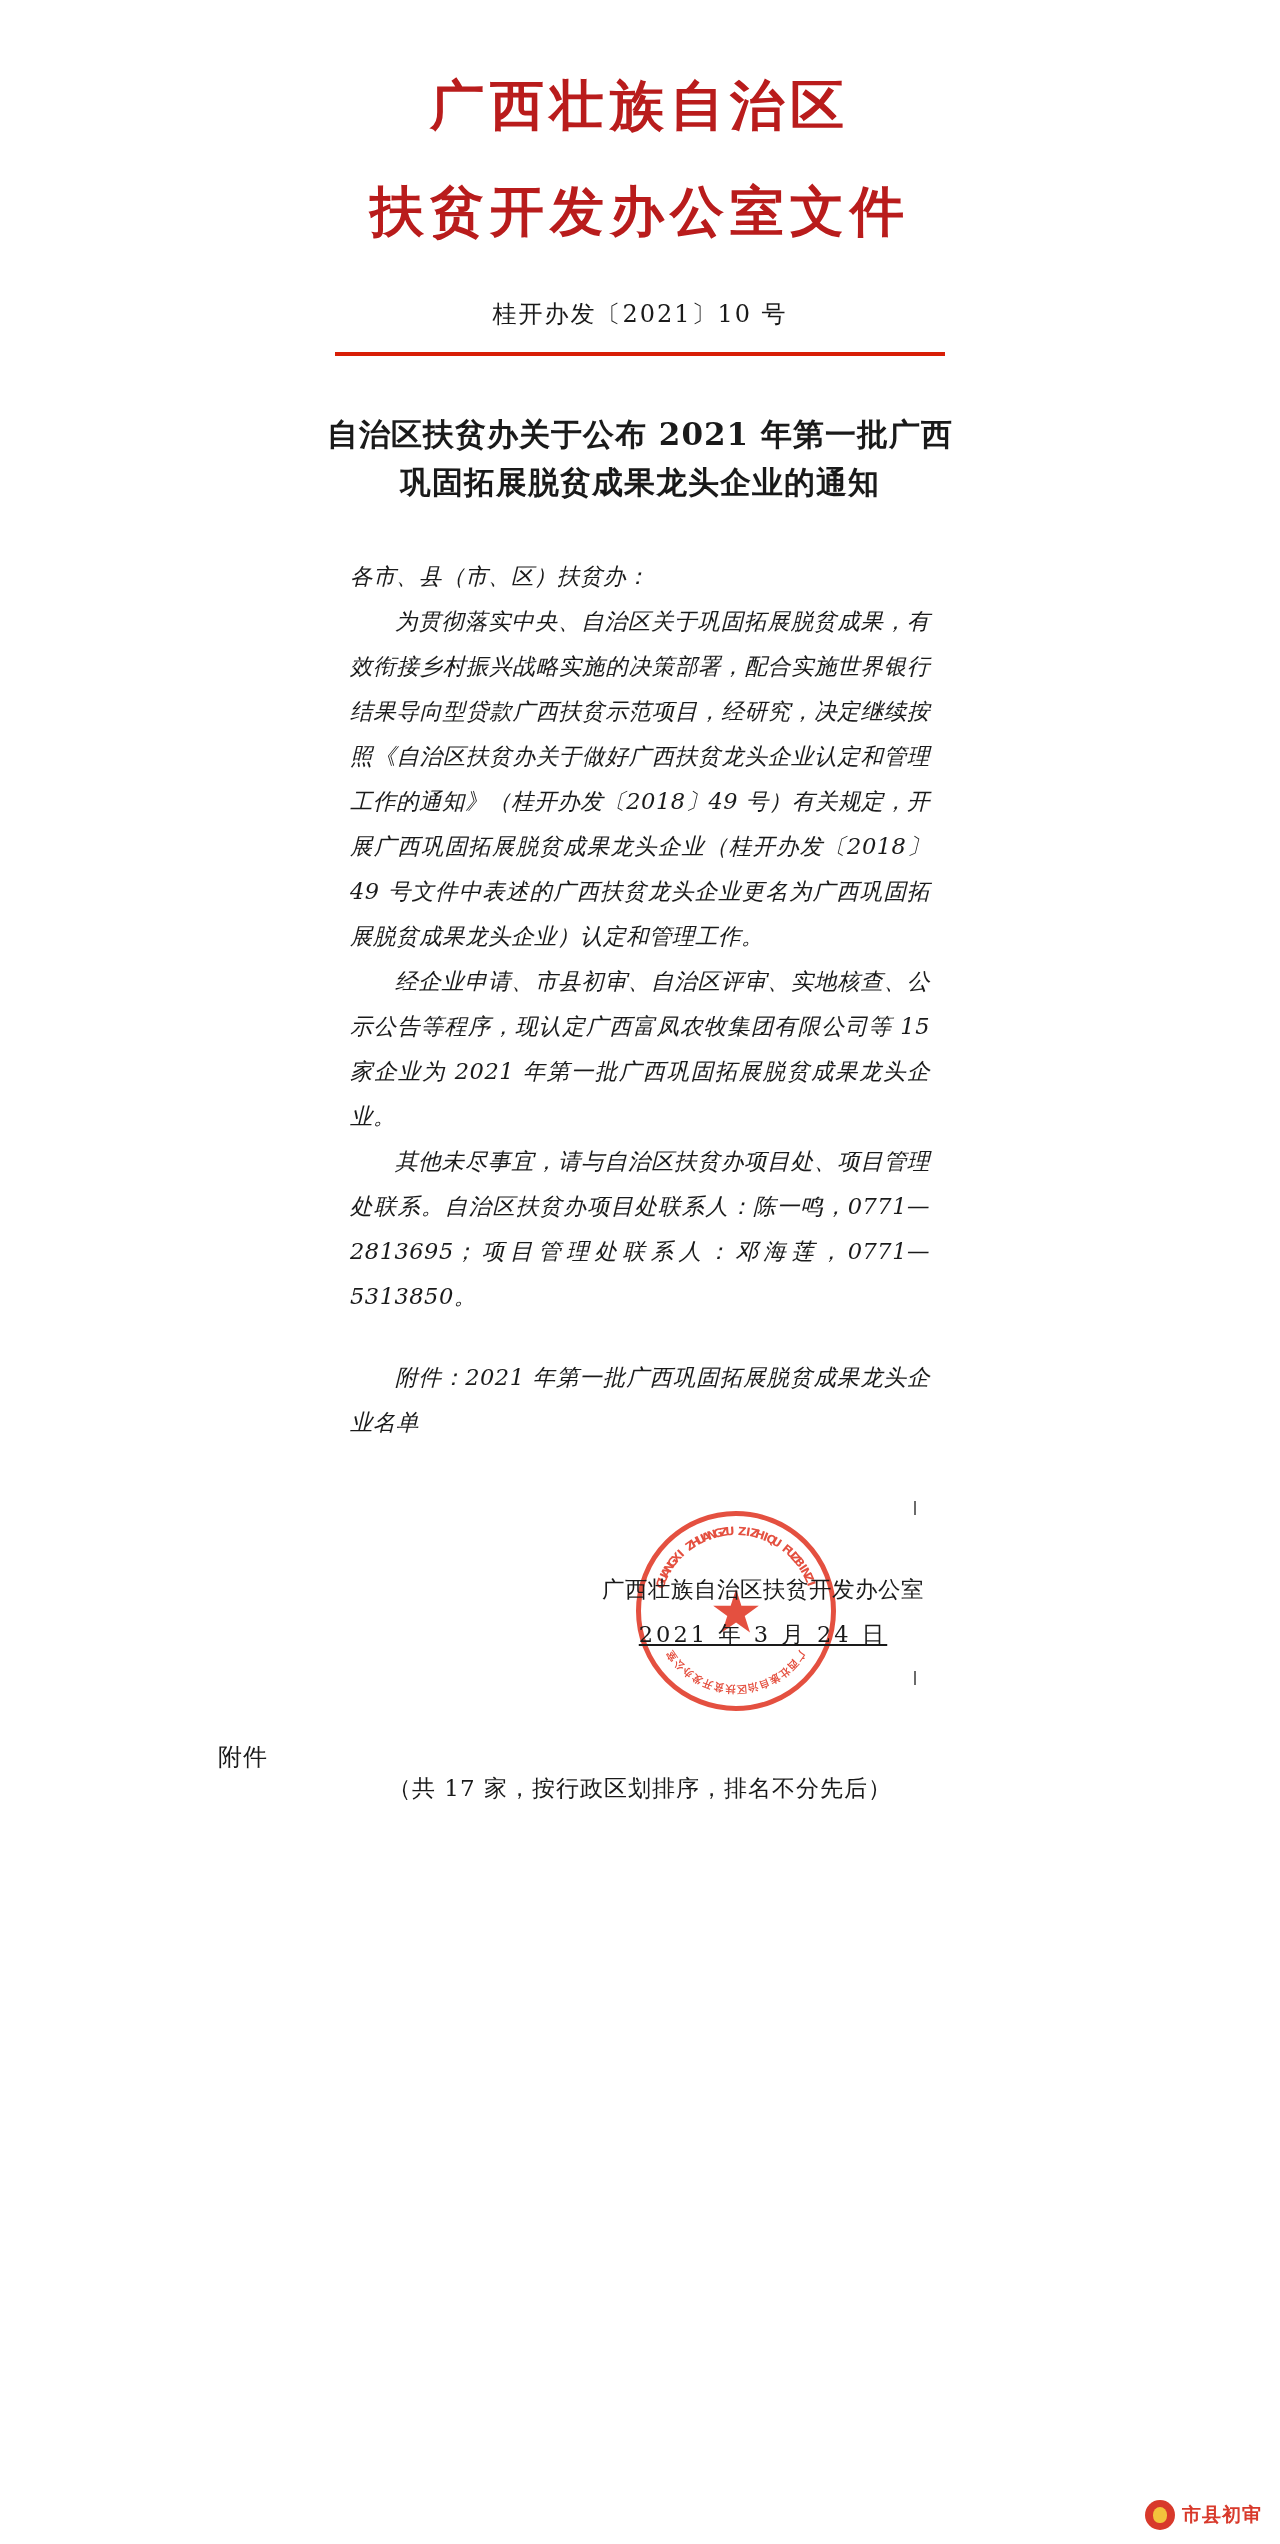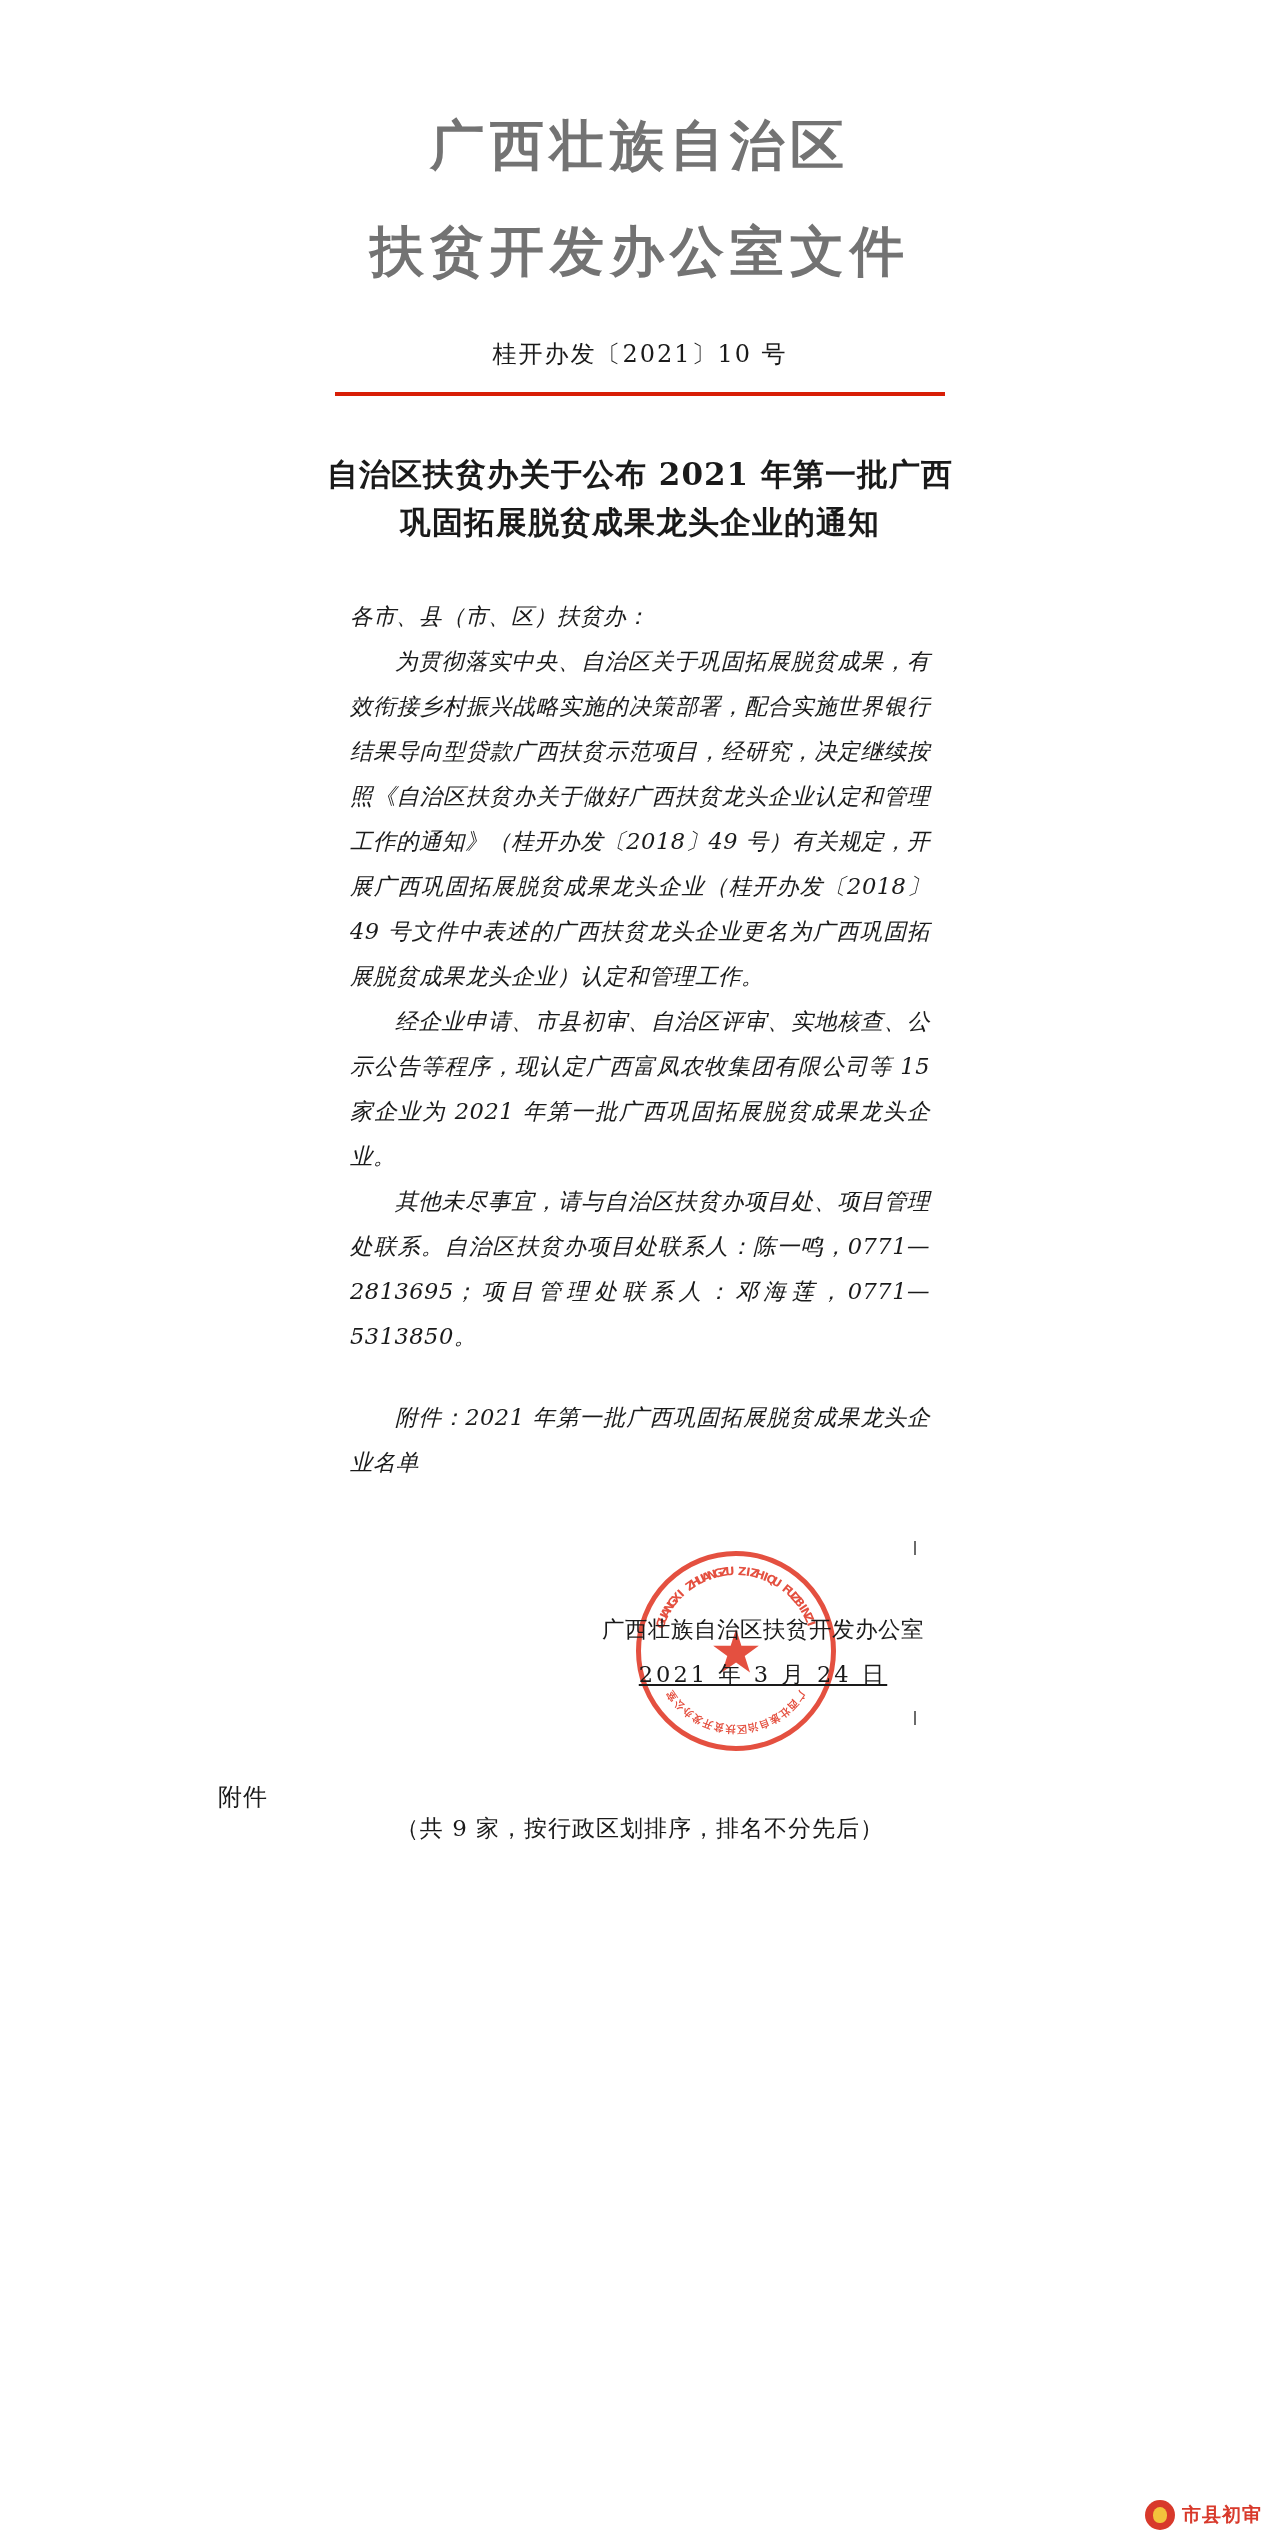--- a/index.html
+++ b/index.html
@@ -23,26 +23,25 @@
     background: #fff;
     overflow: hidden;
   }
 
   
   .masthead {
     text-align: center;
     padding-top: 78px;
   }
   .masthead-line {
-    color: #737373;
+    color: #b91c1c;
     font-family: "DejaVu Serif", "Liberation Serif", serif;
     font-weight: bold;
     letter-spacing: 6px;
     line-height: 1.0;
-    margin-top: 40px;
   }
   .masthead-line.l1 {
     font-size: 54px;
     margin-bottom: 52px;
   }
   .masthead-line.l2 {
     font-size: 54px;
     margin-bottom: 60px;
   }
 
@@ -321,20 +320,20 @@
         </div>
     </div>
 
     <div class="sign-text">
       <div>广西壮族自治区扶贫开发办公室</div>
       <div class="sign-date">2021 年 3 月 24 日</div>
     </div>
   </div>
 
   <div class="appendix-label">附件</div>
-  <div class="appendix-sub">（共 9 家，按行政区划排序，排名不分先后）</div>
+  <div class="appendix-sub">（共 17 家，按行政区划排序，排名不分先后）</div>
 
   <div class="wm-badge">
     <div class="wm-logo"></div>
     <div class="wm-text">市县初审</div>
   </div>
 
 </div>
 
 </body></html>

